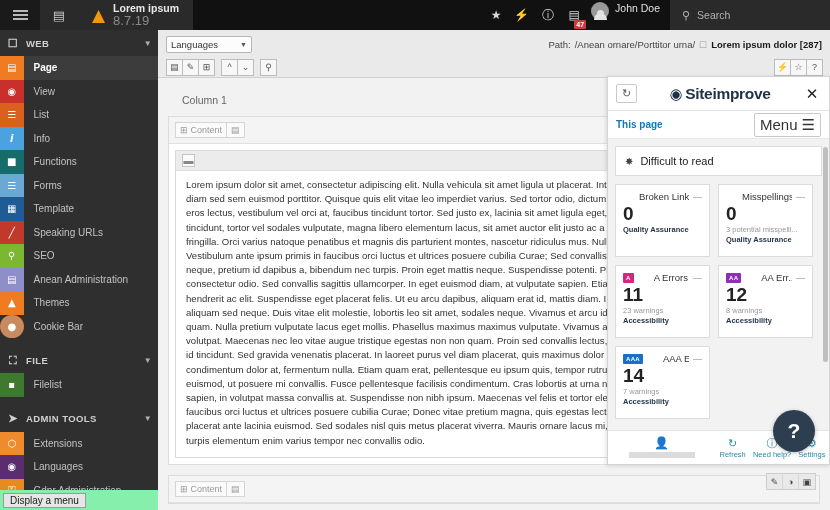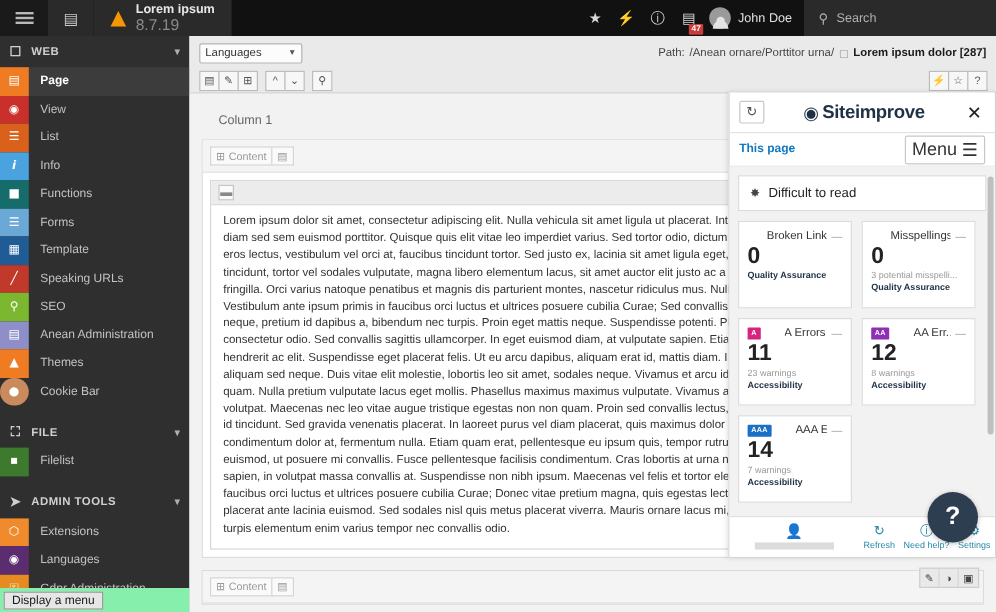--- a/index.html
+++ b/index.html
@@ -36,21 +36,21 @@
   .tb-ic {
     width: 26px; height: 30px; display: flex; align-items: center; justify-content: center;
     color: #d8d8d8; font-size: 12px; position: relative;
   }
   .tb-badge {
     position: absolute; bottom: 1px; right: 1px;
     background: #c83c3c; color: #fff; font-size: 7px; font-weight: bold;
     padding: 0px 2px; border-radius: 1px; line-height: 9px;
   }
   .tb-user {
-    display: flex; align-items: center; gap: 6px; padding: 0 10px 0 4px; height: 26px;
+    display: flex; align-items: flex-start; gap: 6px; padding: 0 10px 0 4px; height: 26px;
   }
   .avatar-c {
     width: 18px; height: 18px; border-radius: 50%; background: #9a9a9a;
     display: flex; align-items: flex-end; justify-content: center; overflow: hidden;
   }
   .avatar-c .head { width: 7px; height: 7px; border-radius: 50%; background: #e4e4e4; margin-bottom: -1px; position: relative; top:-4px;}
   .avatar-c .body { width: 13px; height: 7px; border-radius: 7px 7px 0 0; background: #e4e4e4; position:absolute; margin-top:9px;}
   .avatar-w { position: relative; width:18px; height:18px;}
   .tb-username { color: #e0e0e0; font-size: 10.5px; }
   .tb-search {

